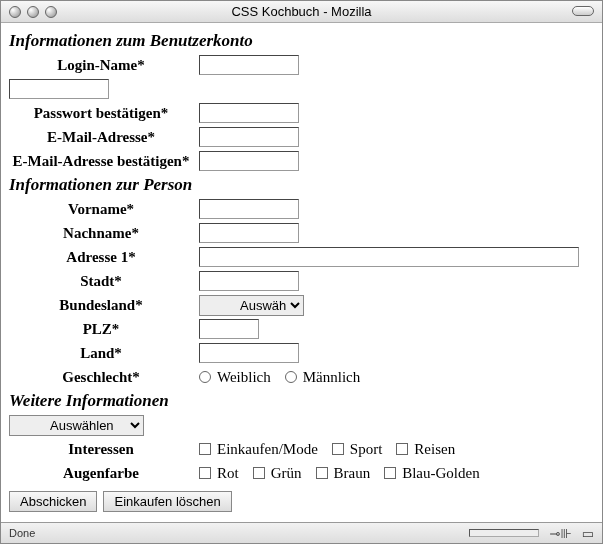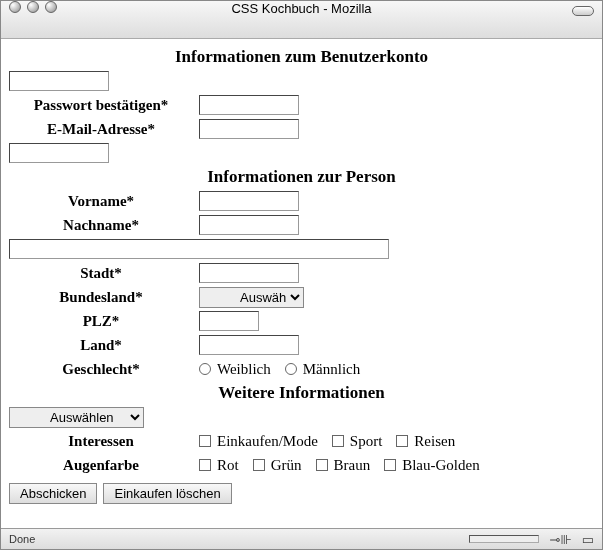--- a/index.html
+++ b/index.html
@@ -9,25 +9,25 @@
     font-size: 15px;
     background: #fff;
     color: #000;
   }
   .window {
     width: 603px;
     background: #fff;
     border: 1px solid #888;
   }
   .titlebar {
-    height: 38px;
+    height: 22px;
     background: linear-gradient(#f7f7f7, #ddd);
     border-bottom: 1px solid #aaa;
     display: flex;
-    align-items: flex-start;
+    align-items: center;
     position: relative;
   }
   .traffic {
     display: flex;
     gap: 6px;
     padding-left: 8px;
   }
   .traffic .btn {
     width: 12px; height: 12px;
     border-radius: 50%;
@@ -51,23 +51,23 @@
     background: linear-gradient(#fff, #ccc);
     border: 1px solid #666;
   }
   .content {
     padding: 6px 8px 10px 8px;
     min-height: 490px;
     border-bottom: 1px solid #999;
   }
   .section-head {
     font-weight: bold;
-    text-align: center;
     font-size: 17px;
     margin: 2px 0 2px 0;
+    font-style: italic;
   }
   .row {
     display: flex;
     align-items: center;
     height: 24px;
   }
   .lab {
     width: 190px;
     text-align: center;
     font-weight: bold;
@@ -164,57 +164,65 @@
     </div>
     <div class="title">CSS Kochbuch - Mozilla</div>
     <div class="pill"></div>
   </div>
 
   <div class="content">
 
     <div class="section-head">Informationen zum Benutzerkonto</div>
 
     <div class="row">
+      <div class="lab">Login-Name*</div>
+      <div class="fld">
+          <input class="text" type="text" style="">
+        </div>
+    </div>
+    <div class="row">
       <div class="fld">
           <input class="text" type="password" style="">
         </div>
     </div>
     <div class="row">
       <div class="lab">Passwort bestätigen*</div>
       <div class="fld">
           <input class="text" type="password" style="">
         </div>
     </div>
     <div class="row">
       <div class="lab">E-Mail-Adresse*</div>
       <div class="fld">
           <input class="text" type="text" style="">
         </div>
     </div>
     <div class="row">
+      <div class="lab">E-Mail-Adresse bestätigen*</div>
       <div class="fld">
           <input class="text" type="text" style="">
         </div>
     </div>
 
     <div class="section-head">Informationen zur Person</div>
 
     <div class="row">
       <div class="lab">Vorname*</div>
       <div class="fld">
           <input class="text" type="text" style="">
         </div>
     </div>
     <div class="row">
       <div class="lab">Nachname*</div>
       <div class="fld">
           <input class="text" type="text" style="">
         </div>
     </div>
     <div class="row">
+      <div class="lab">Adresse 1*</div>
       <div class="fld">
           <input class="text text-wide" type="text" style="">
         </div>
     </div>
     <div class="row">
       <div class="lab">Stadt*</div>
       <div class="fld">
           <input class="text" type="text" style="">
         </div>
     </div>

